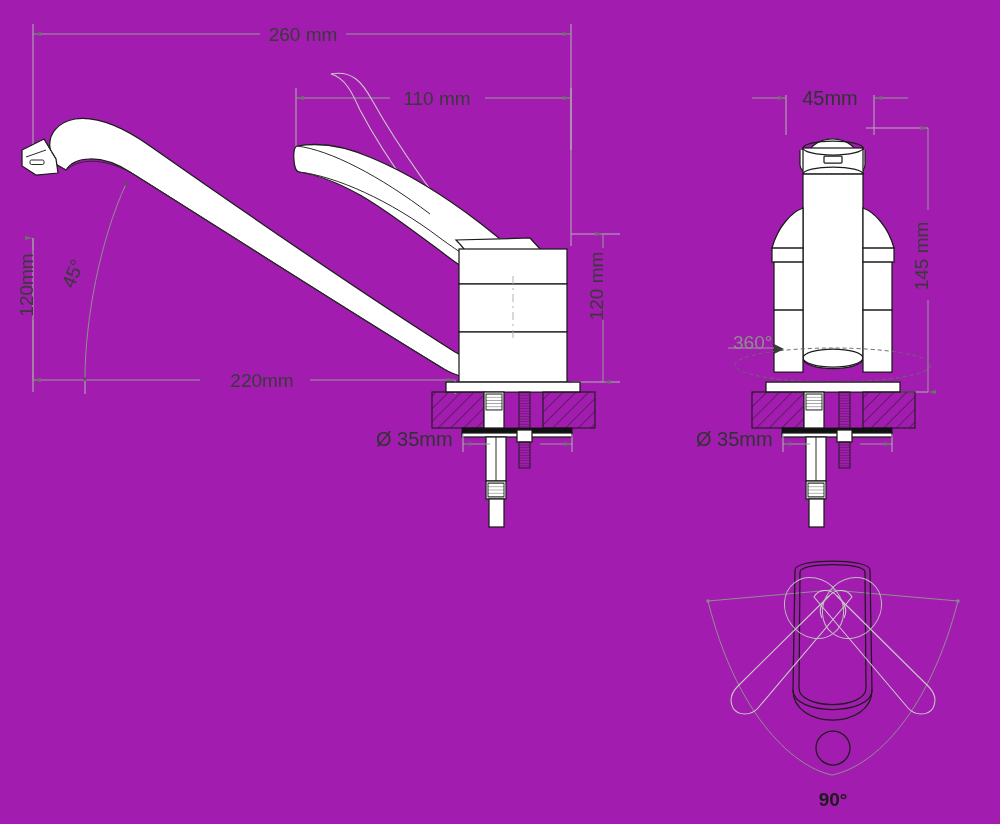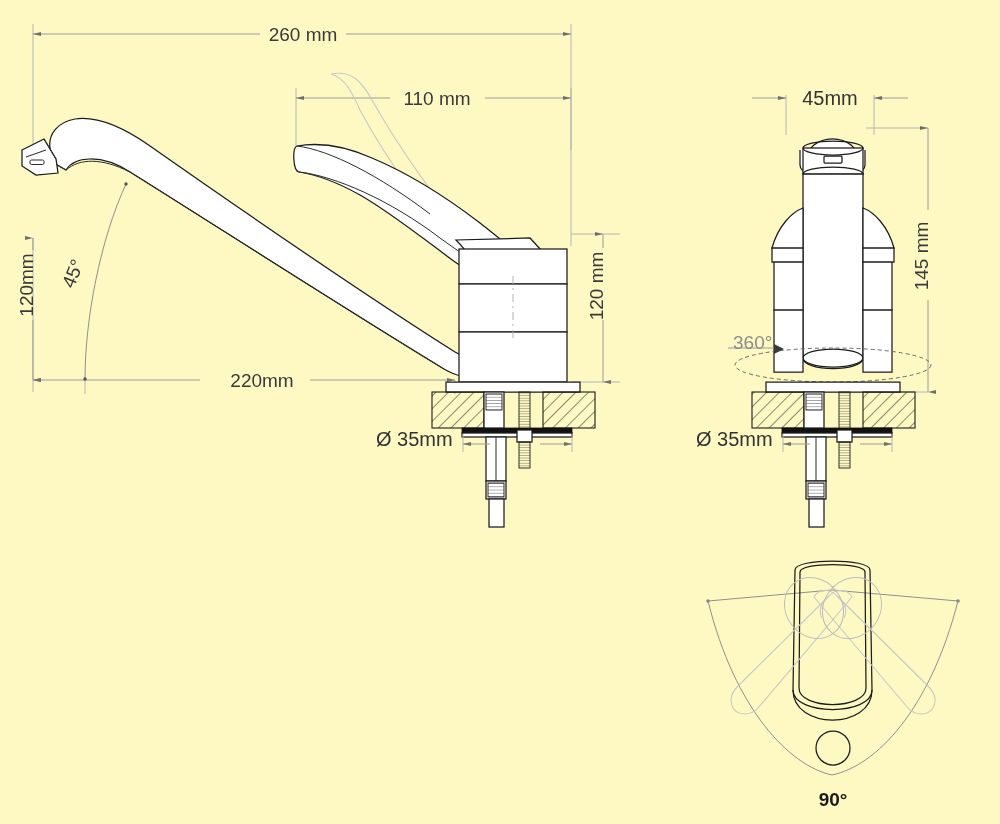--- a/index.html
+++ b/index.html
@@ -8,21 +8,21 @@
     padding: 0;
     background: #ffffff;
   }
   body {
     font-family: "Liberation Sans", sans-serif;
   }
   #drawing-root {
     position: relative;
     width: 1000px;
     height: 824px;
-    background: #fef9c3;
+    background: #a21caf;
     overflow: hidden;
     text-decoration: underline;
   }
   #drawing-svg {
     position: absolute;
     top: 0;
     left: 0;
     width: 1000px;
     height: 824px;
     display: block;

